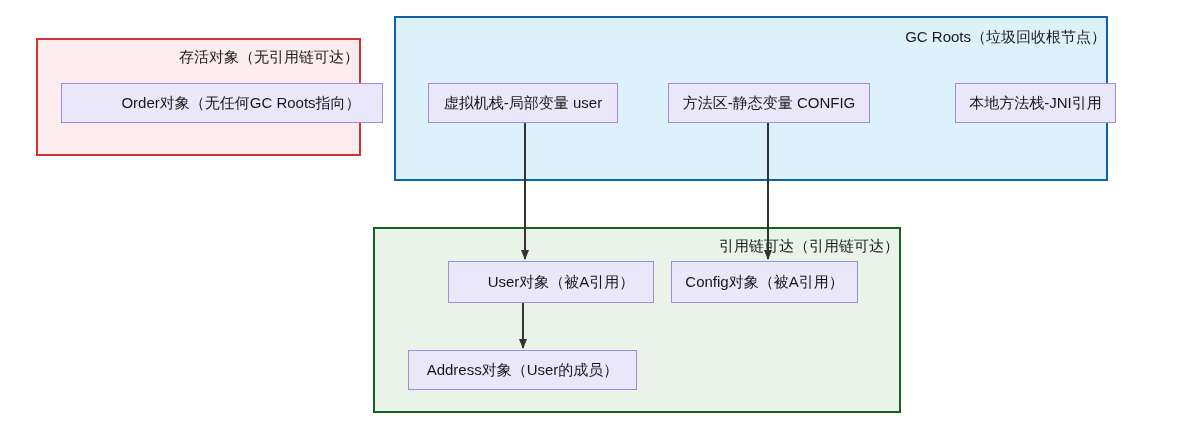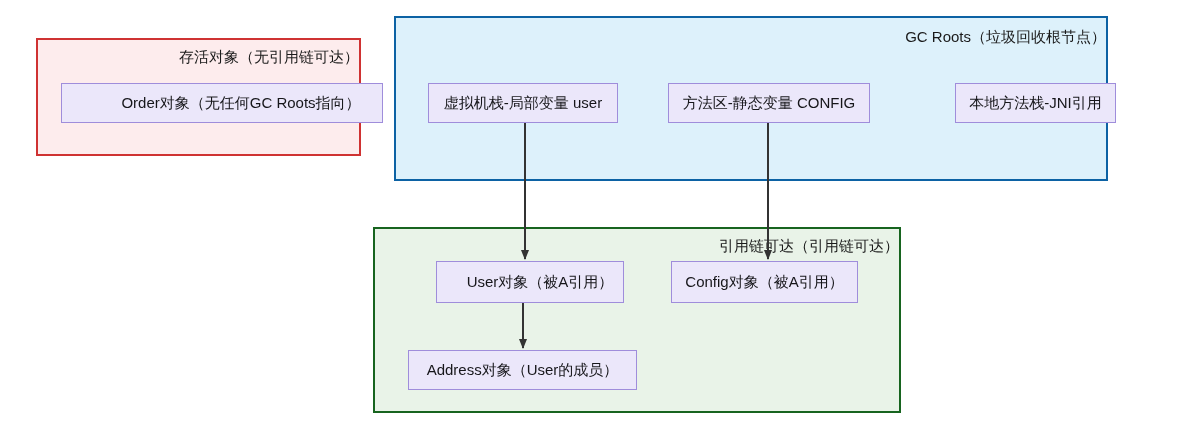--- a/index.html
+++ b/index.html
@@ -113,19 +113,19 @@
   </svg>
 
   <div class="node" style="left:61px; top:83px; width:322px; height:40px;padding-left:38px;">Order对象（无任何GC Roots指向）</div>
 
   <div class="node" style="left:428px; top:83px; width:190px; height:40px;">虚拟机栈-局部变量 user</div>
 
   <div class="node" style="left:668px; top:83px; width:202px; height:40px;">方法区-静态变量 CONFIG</div>
 
   <div class="node" style="left:915px; top:83px; width:161px; height:40px;margin-left:40px;">本地方法栈-JNI引用</div>
 
-  <div class="node" style="left:436px; top:261px; width:188px; height:42px;padding-left:20px;">User对象（被A引用）</div>
+  <div class="node" style="left:448px; top:261px; width:206px; height:42px;padding-left:20px;">User对象（被A引用）</div>
 
   <div class="node" style="left:671px; top:261px; width:187px; height:42px;">Config对象（被A引用）</div>
 
   <div class="node" style="left:408px; top:350px; width:229px; height:40px;">Address对象（User的成员）</div>
 
 </div>
 
 </body></html>

